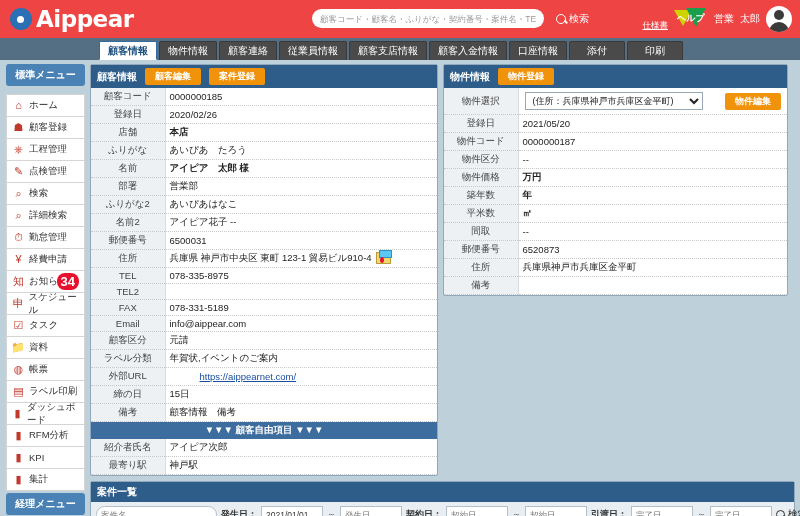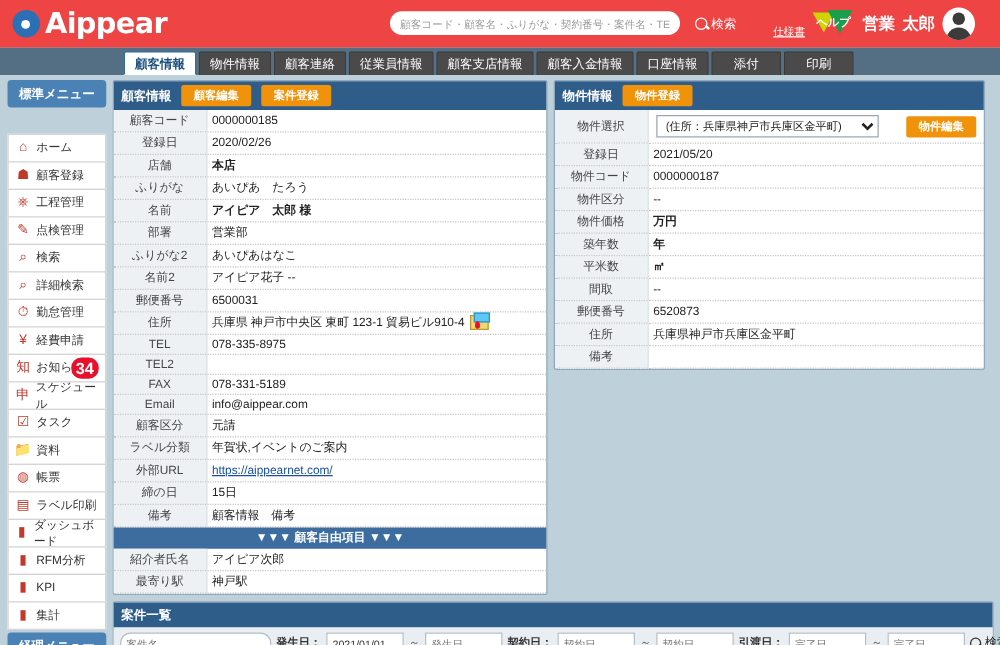--- a/index.html
+++ b/index.html
@@ -41,29 +41,29 @@
     color: #333;
   }
   .search-input::placeholder { color: #9a9a9a; font-size: 8.5px; }
   .search-btn {
     display: flex; align-items: center; gap: 3px;
     color: #fff; font-size: 10px; cursor: pointer; background:none;border:none;
   }
   .mag { display:inline-block; width:10px; height:10px; border:1.6px solid #fff; border-radius:50%; position:relative;}
   .mag::after{content:"";position:absolute;width:4px;height:1.6px;background:#fff;transform:rotate(45deg);right:-3px;bottom:0;}
   .user-area {
-    position: absolute; right: 20px; top: 0; height: 38px;
+    position: absolute; right: 8px; top: 0; height: 38px;
     display: flex; align-items: center; gap: 6px;
   }
   .spec-link { color: #fff; font-size: 8.5px; text-decoration: underline; align-self: flex-end; margin-bottom: 6px;}
   .help-logo { position: relative; width: 34px; height: 22px; }
   .help-logo .v-left{position:absolute;left:0;top:2px;width:0;height:0;border-left:9px solid transparent;border-right:9px solid transparent;border-top:16px solid #cfd400;}
   .help-logo .v-right{position:absolute;left:12px;top:0px;width:0;height:0;border-left:10px solid transparent;border-right:10px solid transparent;border-top:19px solid #1a9e4b;}
   .help-logo .label{position:absolute;left:3px;top:4px;color:#fff;font-size:9px;font-weight:bold;z-index:2;}
-  .uname { color: #fff; font-size: 13px; font-weight: bold; }
+  .uname { color: #fff; font-size: 10px; font-weight: normal; }
   .avatar {
     width: 26px; height: 26px; border-radius: 50%;
     background: #fff; position: relative; overflow: hidden;
   }
   .avatar::before{content:"";position:absolute;left:8px;top:4px;width:10px;height:10px;border-radius:50%;background:#3b3b3b;}
   .avatar::after{content:"";position:absolute;left:3px;top:16px;width:20px;height:14px;border-radius:10px 10px 0 0;background:#3b3b3b;}
 
   
   .tabrow {
     height: 22px; background: #546e84;
@@ -86,21 +86,21 @@
 
   
   .sidebar {
     width: 90px; padding: 4px 5px 0 6px;
     background: #bed0d9;
     overflow: hidden;
   }
   .menu-head {
     background: #4a82b5; color: #fff; font-size: 10px;
     text-align: center; padding: 4px 0; border-radius: 3px;
-    margin-bottom: 21px; font-weight: bold; cursor: pointer;
+    margin-bottom: 8px; font-weight: bold; cursor: pointer;
   }
   .menu-item {
     background: #fff; border: 1px solid #d5d5d5;
     height: 23px; display: flex; align-items: center;
     gap: 4px; padding-left: 5px; font-size: 9.5px;
     color: #333; cursor: pointer; position: relative;
     margin-bottom: -1px;
   }
   .mi-icon { width: 13px; height: 13px; color: #c0392b; display:flex;align-items:center;justify-content:center;font-size:11px;line-height:1;}
   .badge {
@@ -124,21 +124,21 @@
     border: none; font-weight: bold;
   }
   table.kv { width: 100%; border-collapse: collapse; }
   table.kv td { border-bottom: 1px dotted #c8c8c8; padding: 2px 4px; font-size: 9.5px; }
   table.kv td.k {
     width: 74px; background: #eef1f4; text-align: center;
     color: #444; border-right: 1px solid #d8dde2;
   }
   table.kv td.v { color: #222; }
   .v-strong { font-weight: bold; }
-  .link { color: #1a4fa0; text-decoration: underline; }
+  .link { color: #1a4fa0; text-decoration: underline; margin-left: 30px; }
   .section-bar {
     background: #3d6d9e; color: #fff; text-align: center;
     font-size: 9.5px; padding: 2px 0; font-weight: bold;
   }
   .map-icon {
     display:inline-block; width:15px;height:12px;background:#f5d76e;
     border:1px solid #b89b3a; position:relative; vertical-align:middle; margin-left:4px;
   }
   .map-icon::before{content:"";position:absolute;left:2px;top:-3px;width:11px;height:6px;background:#5bc8f5;border:1px solid #2a93c4;}
   .map-icon::after{content:"";position:absolute;left:3px;top:4px;width:4px;height:6px;background:#e8112d;border-radius:50% 50% 50% 50%/60% 60% 40% 40%;}

